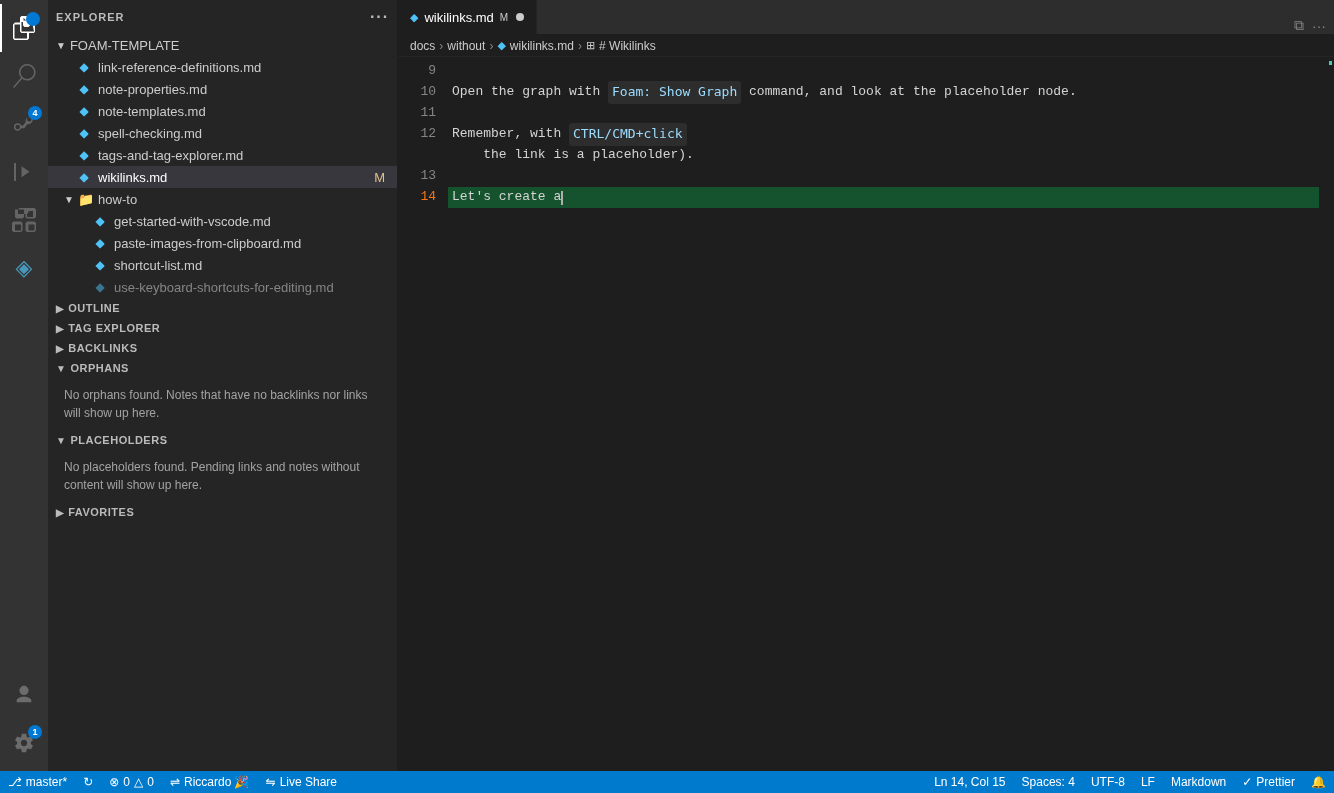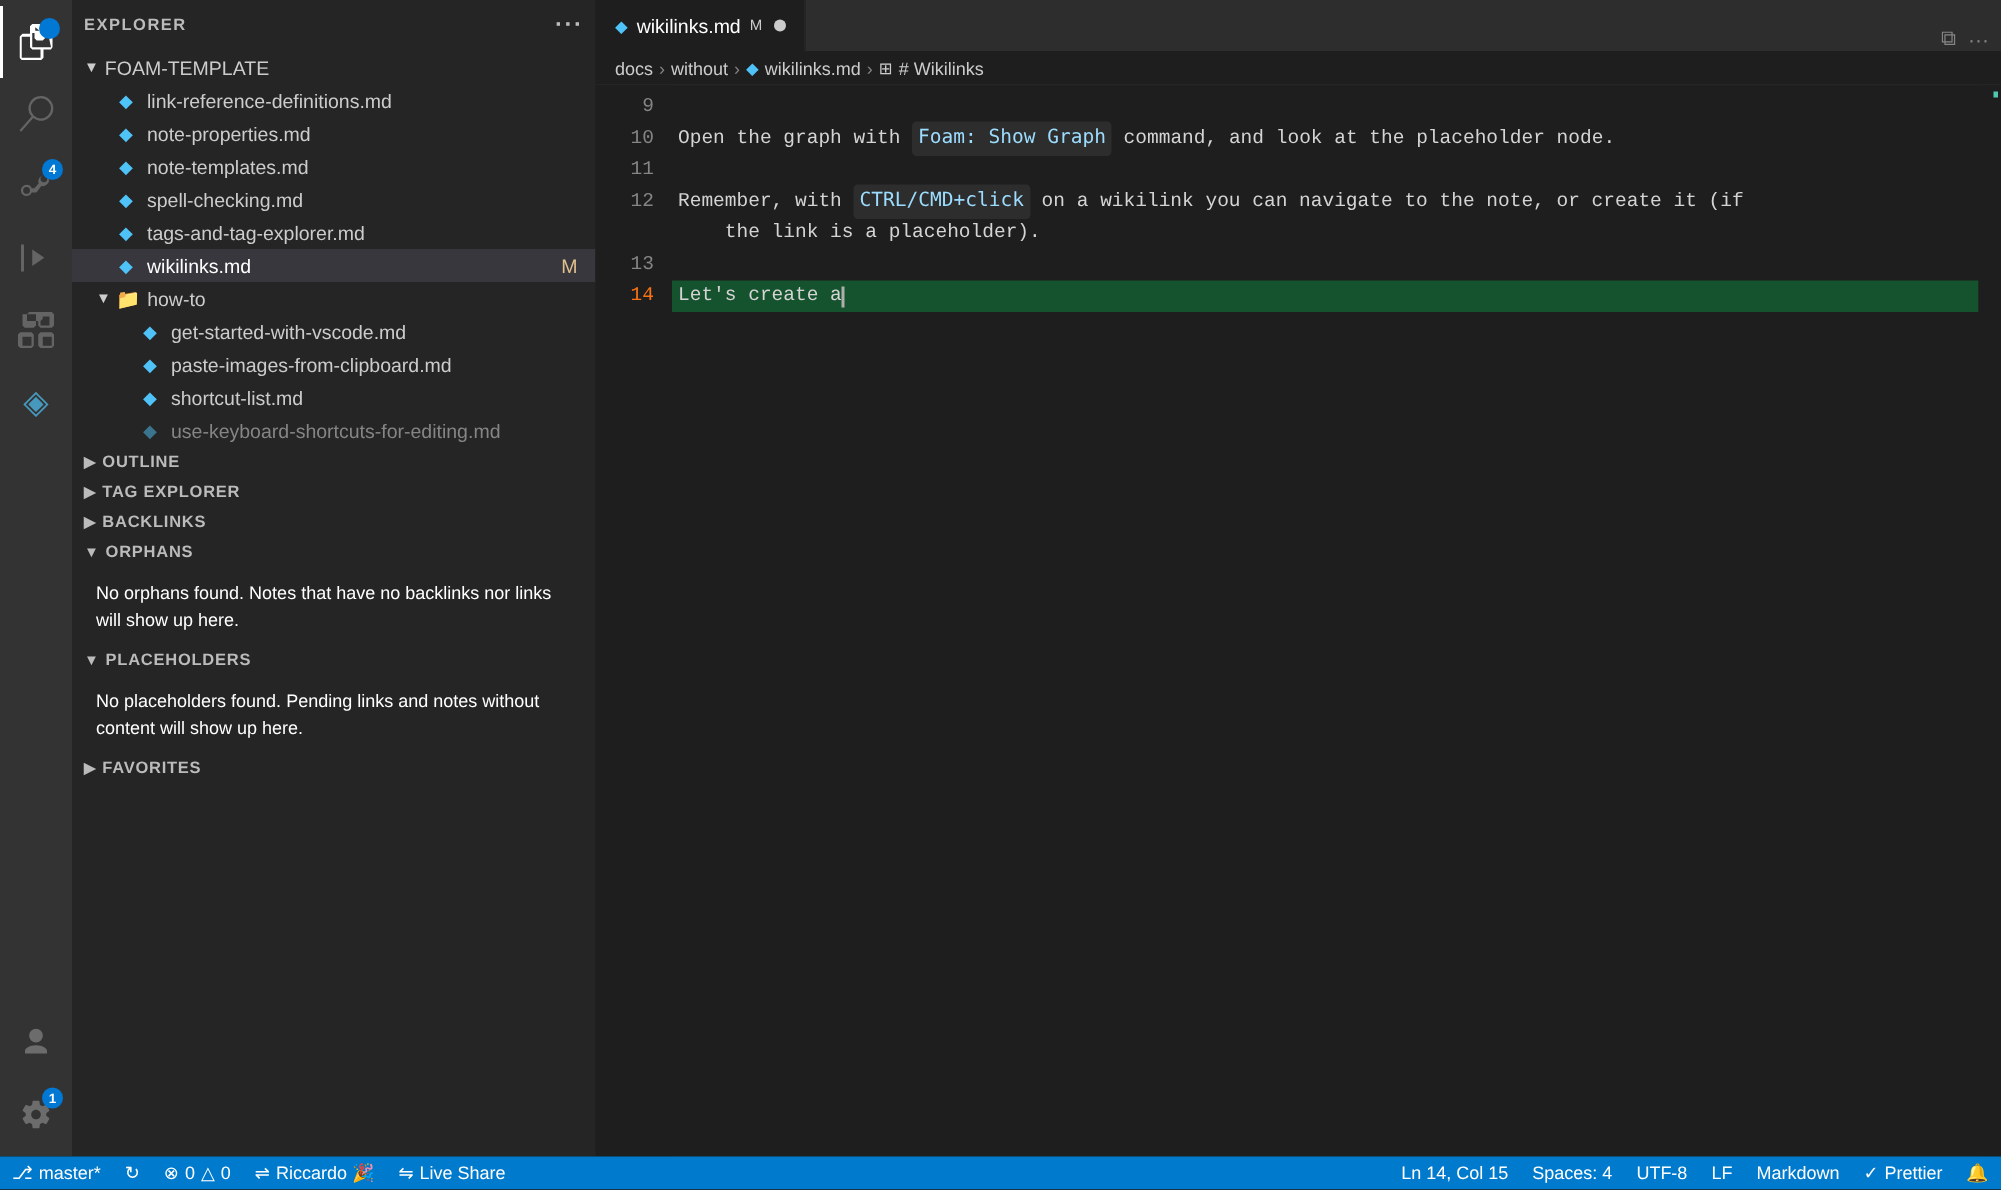--- a/index.html
+++ b/index.html
@@ -150,21 +150,21 @@
     .modified-badge {
       margin-left: auto;
       margin-right: 12px;
       color: #e2c08d;
       font-size: 13px;
     }
 
     .orphans-content, .placeholders-content {
       padding: 8px 16px;
       font-size: 12px;
-      color: #ffffff;
+      color: #a3a3a3;
       line-height: 1.5;
     }
 
     
     .editor-area {
       flex: 1;
       display: flex;
       flex-direction: column;
       overflow: hidden;
     }
@@ -540,21 +540,20 @@
         <div class="editor-line">&nbsp;</div>
         <div class="editor-line">
           <span>Open the graph with </span>
           <span class="inline-code">Foam: Show Graph</span>
           <span> command, and look at the placeholder node.</span>
         </div>
         <div class="editor-line">&nbsp;</div>
         <div class="editor-line">
           <span>Remember, with </span>
           <span class="inline-code">CTRL/CMD+click</span>
-          <span> on a wikilink you can navigate to the note, or create it (if</span>
         </div>
         <div class="editor-line">
           <span>    the link is a placeholder).</span>
         </div>
         <div class="editor-line">&nbsp;</div>
         <div class="editor-line current">
           <span>Let's create a</span><span class="cursor"></span>
         </div>
         <div style="height:14px;">
           <span style="display:inline-block;width:2px;height:2px;"></span>

